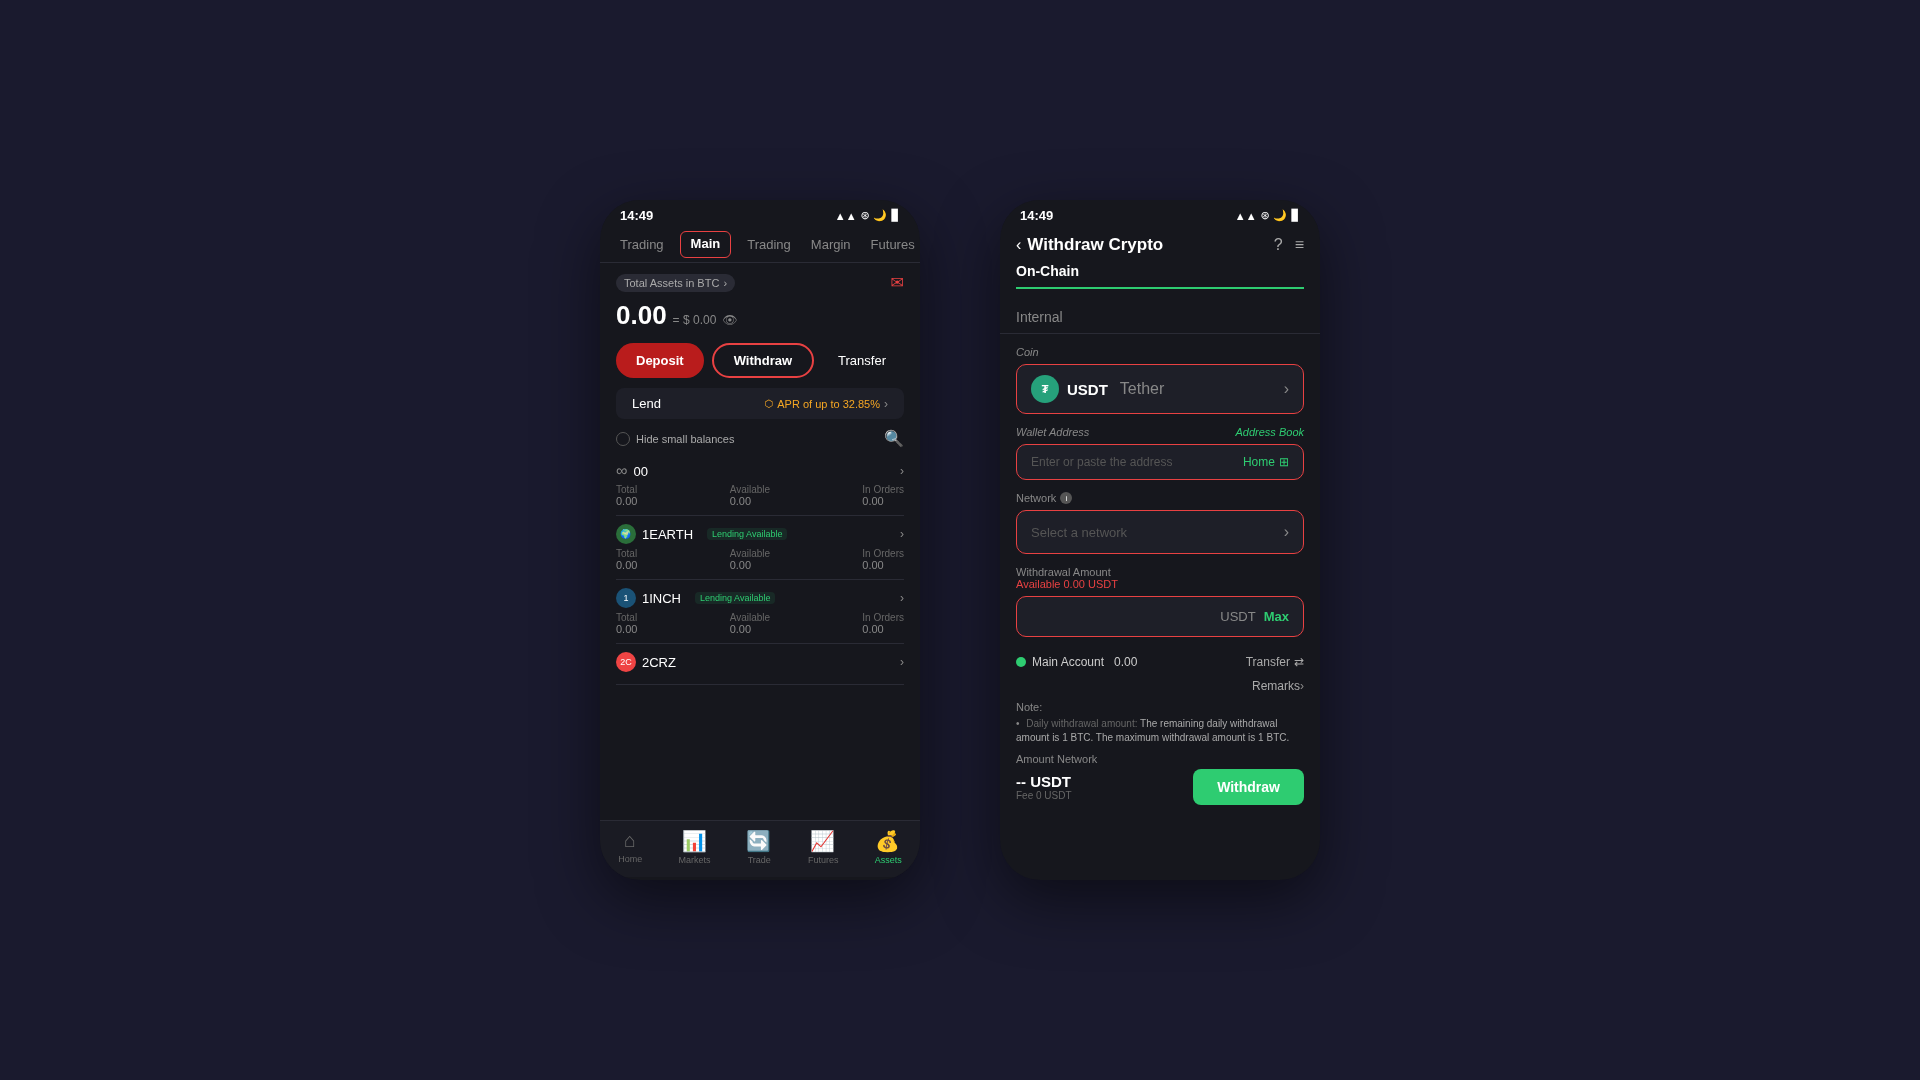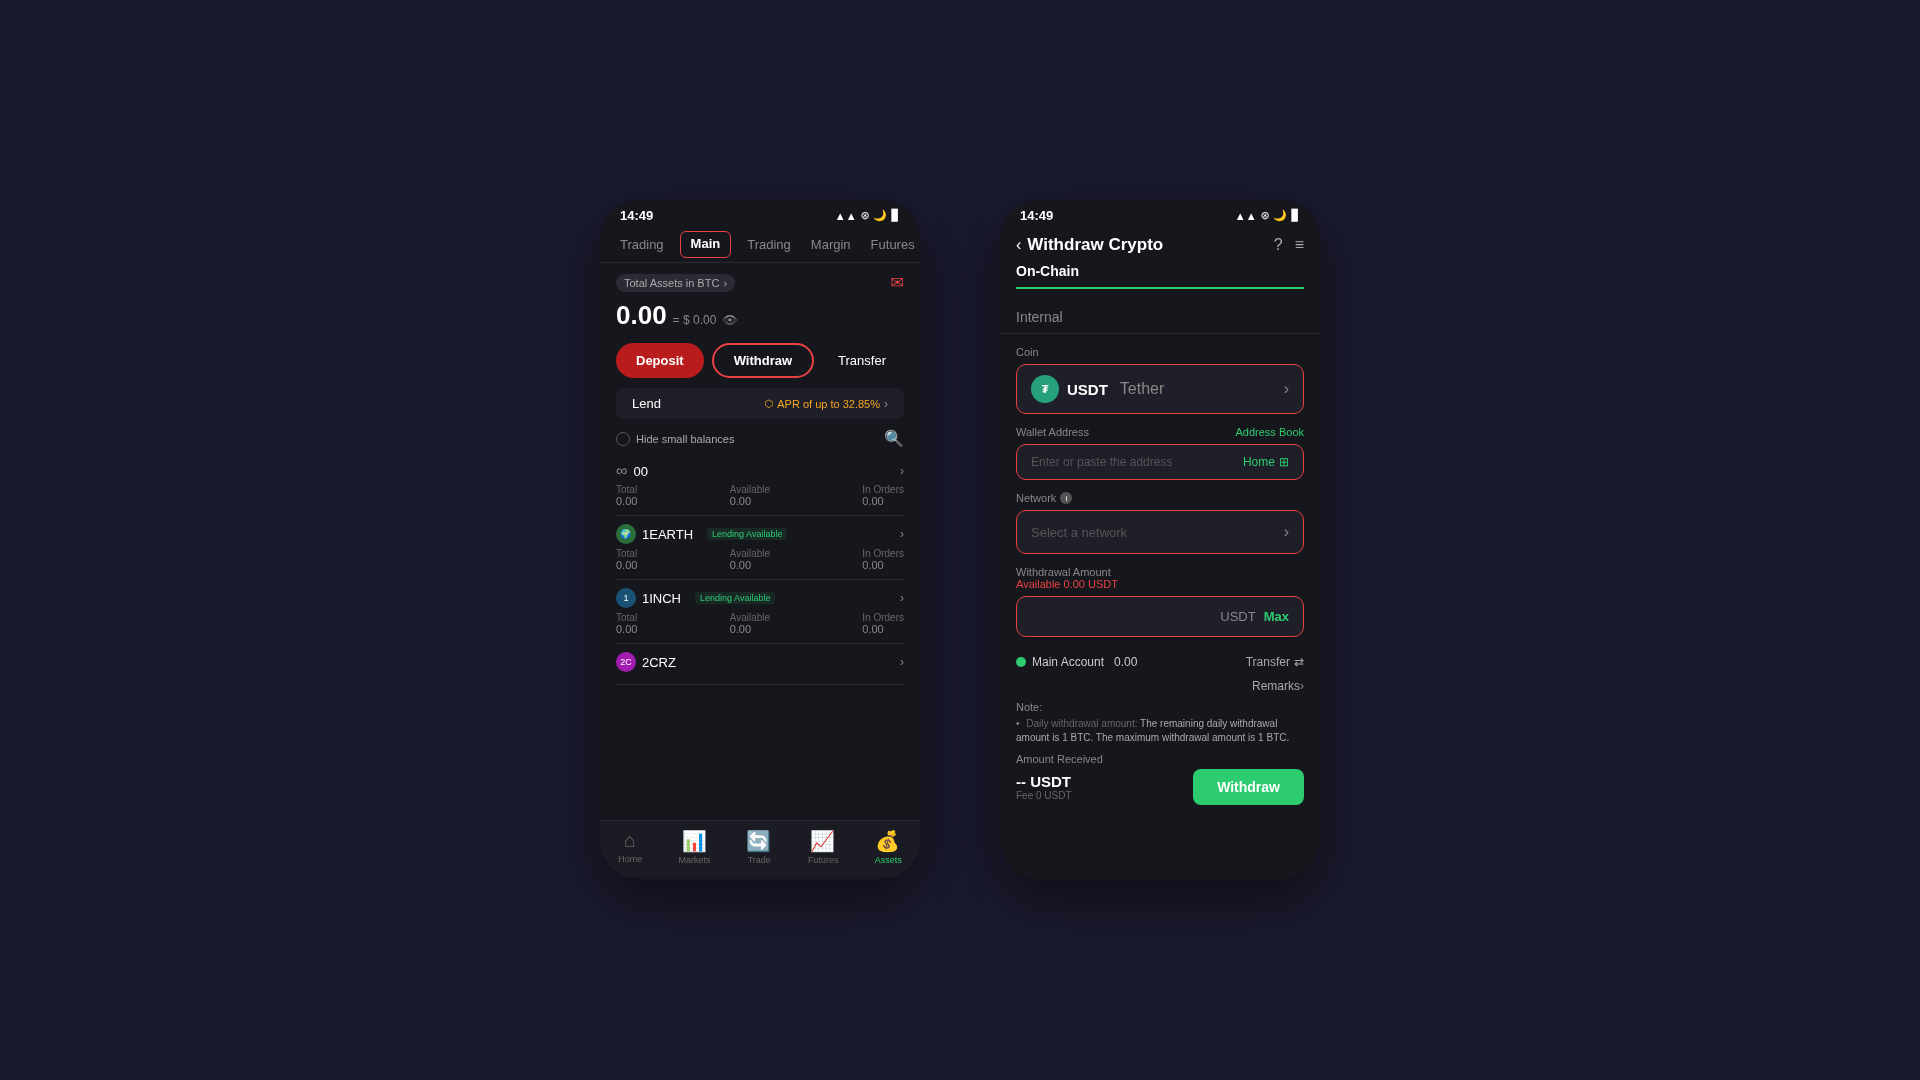--- a/index.html
+++ b/index.html
@@ -299,20 +299,21 @@
       overflow: hidden;
     }
 
     .field-label {
       font-size: 11px;
       color: #888;
       margin-bottom: 6px;
       display: flex;
       justify-content: space-between;
       align-items: center;
+      font-style: italic;
     }
     .address-book-link { color: #2ecc71; font-size: 11px; cursor: pointer; }
 
     
     .coin-selector {
       background: #1e1f28;
       border: 1.5px solid #e84142;
       border-radius: 10px;
       padding: 10px 14px;
       display: flex;
@@ -628,21 +629,21 @@
           <div>
             <div class="val-label">In Orders</div>
             <div class="val-num">0.00</div>
           </div>
         </div>
       </div>
 
       <div class="asset-item">
         <div class="asset-header">
           <div class="asset-name-row">
-            <div class="asset-icon" style="background:#a21caf;">2C</div>
+            <div class="asset-icon" style="background:#ef4444;">2C</div>
             <span class="asset-label">2CRZ</span>
           </div>
           <span class="chevron">›</span>
         </div>
       </div>
     </div>
 
     <div class="bottom-nav">
       <div class="nav-item">
         <span class="nav-icon">⌂</span>
@@ -767,21 +768,21 @@
       <div class="note-section">
         <div class="note-label">Note:</div>
         <div class="note-text">
           <span class="note-bullet">•</span>
           <span>Daily withdrawal amount:</span>
           <span class="note-highlight">The remaining daily withdrawal amount is 1  BTC. The maximum withdrawal amount is 1  BTC.</span>
         </div>
       </div>
 
       <div class="received-section">
-        <div class="received-label">Amount Received</div>
+        <div class="received-label">Amount Network</div>
         <div class="received-row">
           <div>
             <div class="received-amount">-- USDT</div>
             <div class="fee-text">Fee 0 USDT</div>
           </div>
           <button class="withdraw-btn">Withdraw</button>
         </div>
       </div>
     </div>
   </div>

